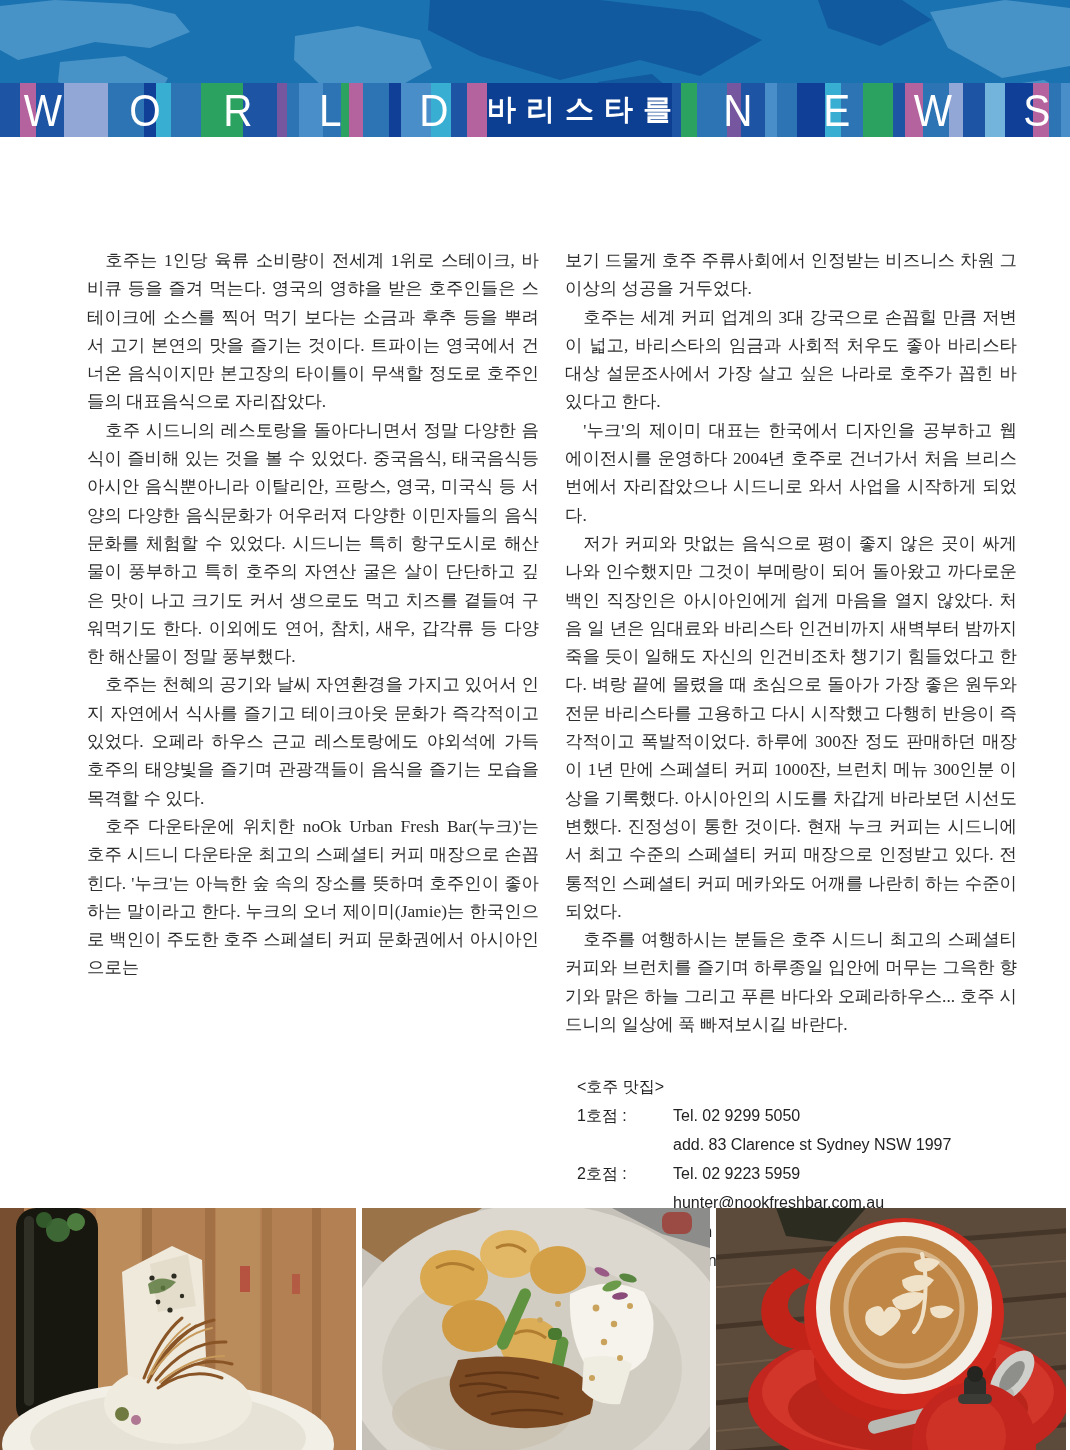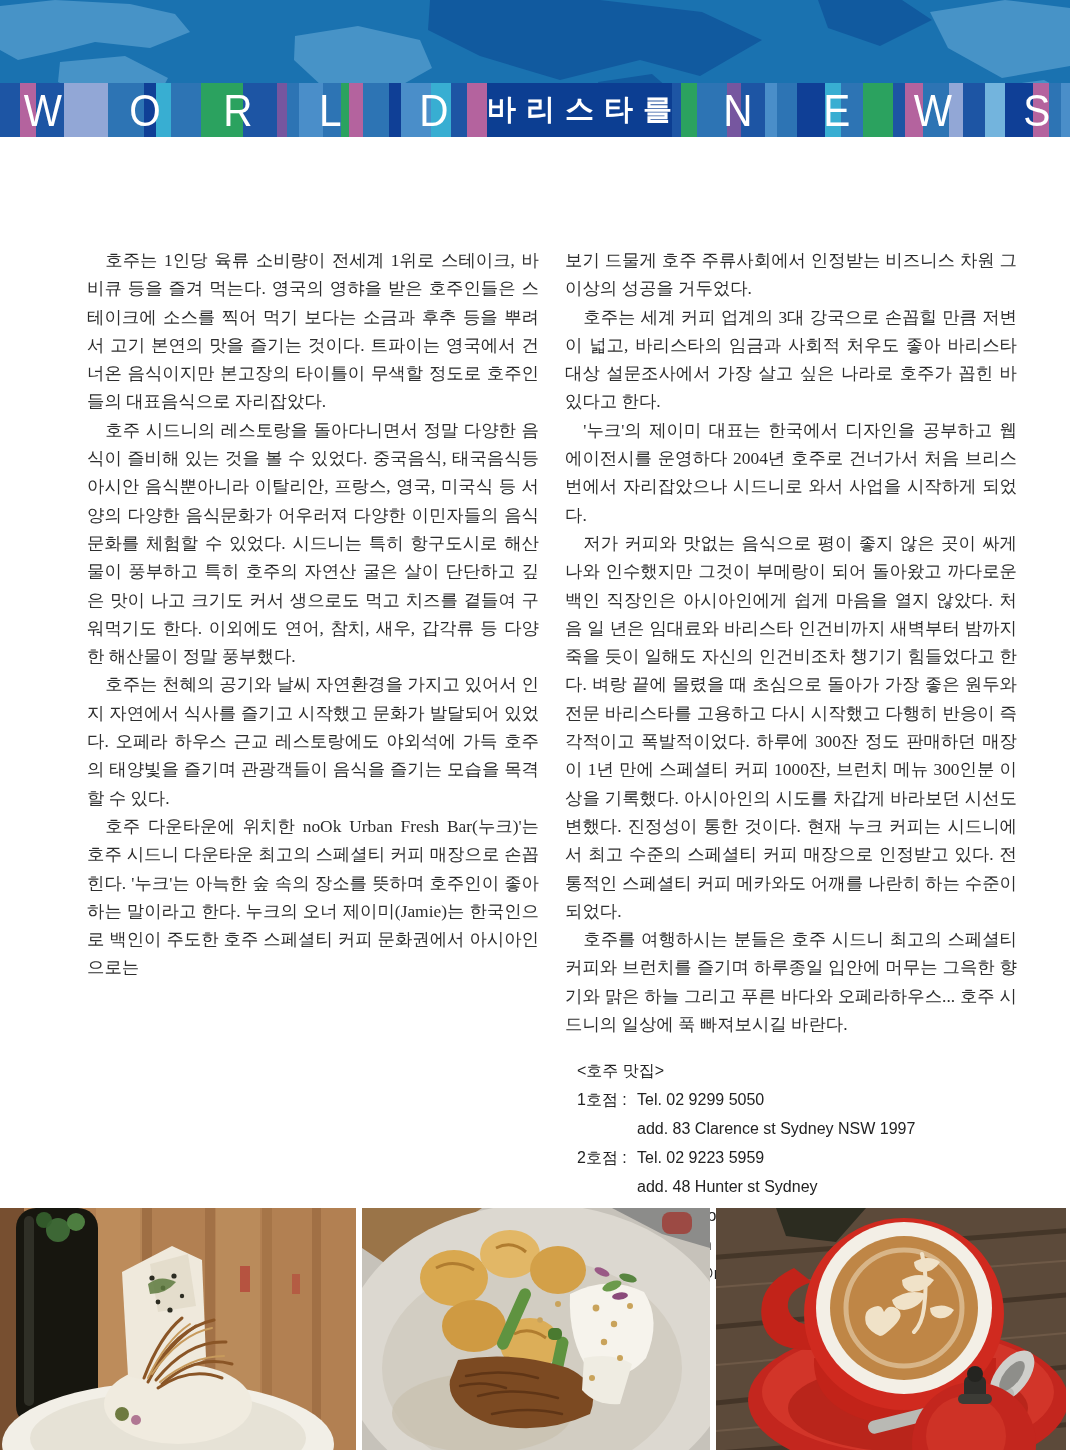--- a/index.html
+++ b/index.html
@@ -33,25 +33,25 @@
     position:absolute; top:246px; left:87px; width:930px; display:flex; gap:26px;
     color:#2d2d2d;
   }
   .col { width:452px; font-size:17.4px; line-height:28.3px; text-align:justify;
          word-break:break-all; }
   .col p { text-indent:1.05em; }
   .col p.no-indent { text-indent:0; }
 
   
   .contact {
-    margin-top:18px; margin-left:12px;
+    margin-top:34px; margin-left:12px;
     font-family:"Liberation Sans","DejaVu Sans",sans-serif;
     font-size:16px; line-height:29px; color:#222; text-align:left; word-break:normal;
   }
-  .contact-row { display:flex; }
+  .contact-row { display:flex;gap:36px; }
   .c-label { flex:0 0 60px; white-space:nowrap; }
   .c-value { white-space:nowrap; }
 
   
   .photos { position:absolute; top:1208px; left:0; width:1070px; height:242px; display:flex; gap:6px; }
   .photo { height:242px; overflow:hidden; }
   .photo svg { display:block; }
 </style>
 </head>
 <body>
@@ -143,21 +143,21 @@
 
   <div class="title-box">
     <span>바리스타를</span>
   </div>
 </div>
 
 <div class="article">
   <div class="col">
     <p>호주는 1인당 육류 소비량이 전세계 1위로 스테이크, 바비큐 등을 즐겨 먹는다. 영국의 영햐을 받은 호주인들은 스테이크에 소스를 찍어 먹기 보다는 소금과 후추 등을 뿌려서 고기 본연의 맛을 즐기는 것이다.  트파이는 영국에서 건너온 음식이지만 본고장의 타이틀이 무색할 정도로 호주인들의 대표음식으로 자리잡았다.</p>
     <p>호주 시드니의 레스토랑을 돌아다니면서 정말 다양한 음식이 즐비해 있는 것을 볼 수 있었다. 중국음식, 태국음식등 아시안 음식뿐아니라 이탈리안, 프랑스, 영국, 미국식 등 서양의 다양한 음식문화가 어우러져 다양한 이민자들의 음식문화를 체험할 수 있었다. 시드니는 특히 항구도시로 해산물이 풍부하고 특히 호주의 자연산 굴은 살이 단단하고 깊은 맛이 나고 크기도 커서 생으로도 먹고 치즈를 곁들여 구워먹기도 한다. 이외에도 연어, 참치, 새우, 갑각류 등 다양한 해산물이 정말 풍부했다.</p>
-    <p>호주는 천혜의 공기와 날씨 자연환경을 가지고 있어서 인지 자연에서 식사를 즐기고 시작했고 문화가 발달되어 있었다. 오페라 하우스 근교 레스토랑에도 야외석에 가득 호주의 태양빛을 즐기며 관광객들이 음식을 즐기는 모습을 목격할 수 있다.</p>
+    <p>호주는 천혜의 공기와 날씨 자연환경을 가지고 있어서 인지 자연에서 식사를 즐기고 테이크아웃 문화가 즉각적이고 있었다. 오페라 하우스 근교 레스토랑에도 야외석에 가득 호주의 태양빛을 즐기며 관광객들이 음식을 즐기는 모습을 목격할 수 있다.</p>
     <p>호주 다운타운에 위치한 noOk Urban Fresh Bar(누크)'는 호주 시드니 다운타운 최고의 스페셜티 커피 매장으로 손꼽힌다. '누크'는 아늑한 숲 속의 장소를 뜻하며 호주인이 좋아하는 말이라고 한다. 누크의 오너  제이미(Jamie)는 한국인으로  백인이 주도한 호주 스페셜티 커피 문화권에서 아시아인으로는</p>
   </div>
   <div class="col">
     <p class="no-indent">보기 드물게 호주 주류사회에서 인정받는 비즈니스 차원 그 이상의 성공을 거두었다.</p>
     <p>호주는 세계 커피 업계의 3대 강국으로 손꼽힐 만큼 저변이 넓고, 바리스타의 임금과 사회적 처우도 좋아 바리스타 대상 설문조사에서 가장 살고 싶은 나라로 호주가 꼽힌 바 있다고 한다.</p>
     <p>'누크'의 제이미 대표는 한국에서 디자인을 공부하고 웹 에이전시를 운영하다 2004년 호주로 건너가서 처음 브리스번에서 자리잡았으나 시드니로 와서 사업을 시작하게 되었다.</p>
     <p>저가 커피와 맛없는 음식으로 평이 좋지 않은 곳이 싸게 나와 인수했지만 그것이 부메랑이 되어 돌아왔고 까다로운 백인 직장인은 아시아인에게 쉽게 마음을 열지 않았다. 처음 일 년은 임대료와 바리스타 인건비까지 새벽부터 밤까지 죽을 듯이 일해도 자신의 인건비조차 챙기기 힘들었다고 한다. 벼랑 끝에 몰렸을 때 초심으로 돌아가 가장 좋은 원두와 전문 바리스타를 고용하고 다시 시작했고 다행히 반응이 즉각적이고 폭발적이었다. 하루에 300잔 정도 판매하던 매장이 1년 만에 스페셜티 커피 1000잔, 브런치 메뉴 300인분 이상을 기록했다. 아시아인의 시도를 차갑게 바라보던 시선도 변했다. 진정성이 통한 것이다. 현재 누크 커피는 시드니에서 최고 수준의 스페셜티 커피 매장으로 인정받고 있다. 전통적인 스페셜티 커피 메카와도 어깨를 나란히 하는 수준이 되었다.</p>
     <p>호주를 여행하시는 분들은 호주 시드니 최고의 스페셜티 커피와 브런치를 즐기며 하루종일 입안에 머무는 그윽한 향기와 맑은 하늘 그리고 푸른 바다와 오페라하우스... 호주 시드니의 일상에 푹 빠져보시길 바란다.</p>
 
     <div class="contact">
@@ -166,24 +166,20 @@
         <span class="c-label">1호점 :</span>
         <span class="c-value">Tel. 02 9299 5050</span>
       </div>
       <div class="contact-row">
         <span class="c-label"></span>
         <span class="c-value">add. 83 Clarence st Sydney NSW 1997</span>
       </div>
       <div class="contact-row">
         <span class="c-label">2호점 :</span>
         <span class="c-value">Tel. 02 9223 5959</span>
-      </div>
-      <div class="contact-row">
-        <span class="c-label"></span>
-        <span class="c-value">add. 48 Hunter st Sydney</span>
       </div>
       <div class="contact-row">
         <span class="c-label"></span>
         <span class="c-value">hunter@nookfreshbar.com.au</span>
       </div>
       <div class="contact-row">
         <span class="c-label"></span>
         <span class="c-value">Open Mon to Fri 7:00am to 4:00pm</span>
       </div>
       <div class="contact-row">

